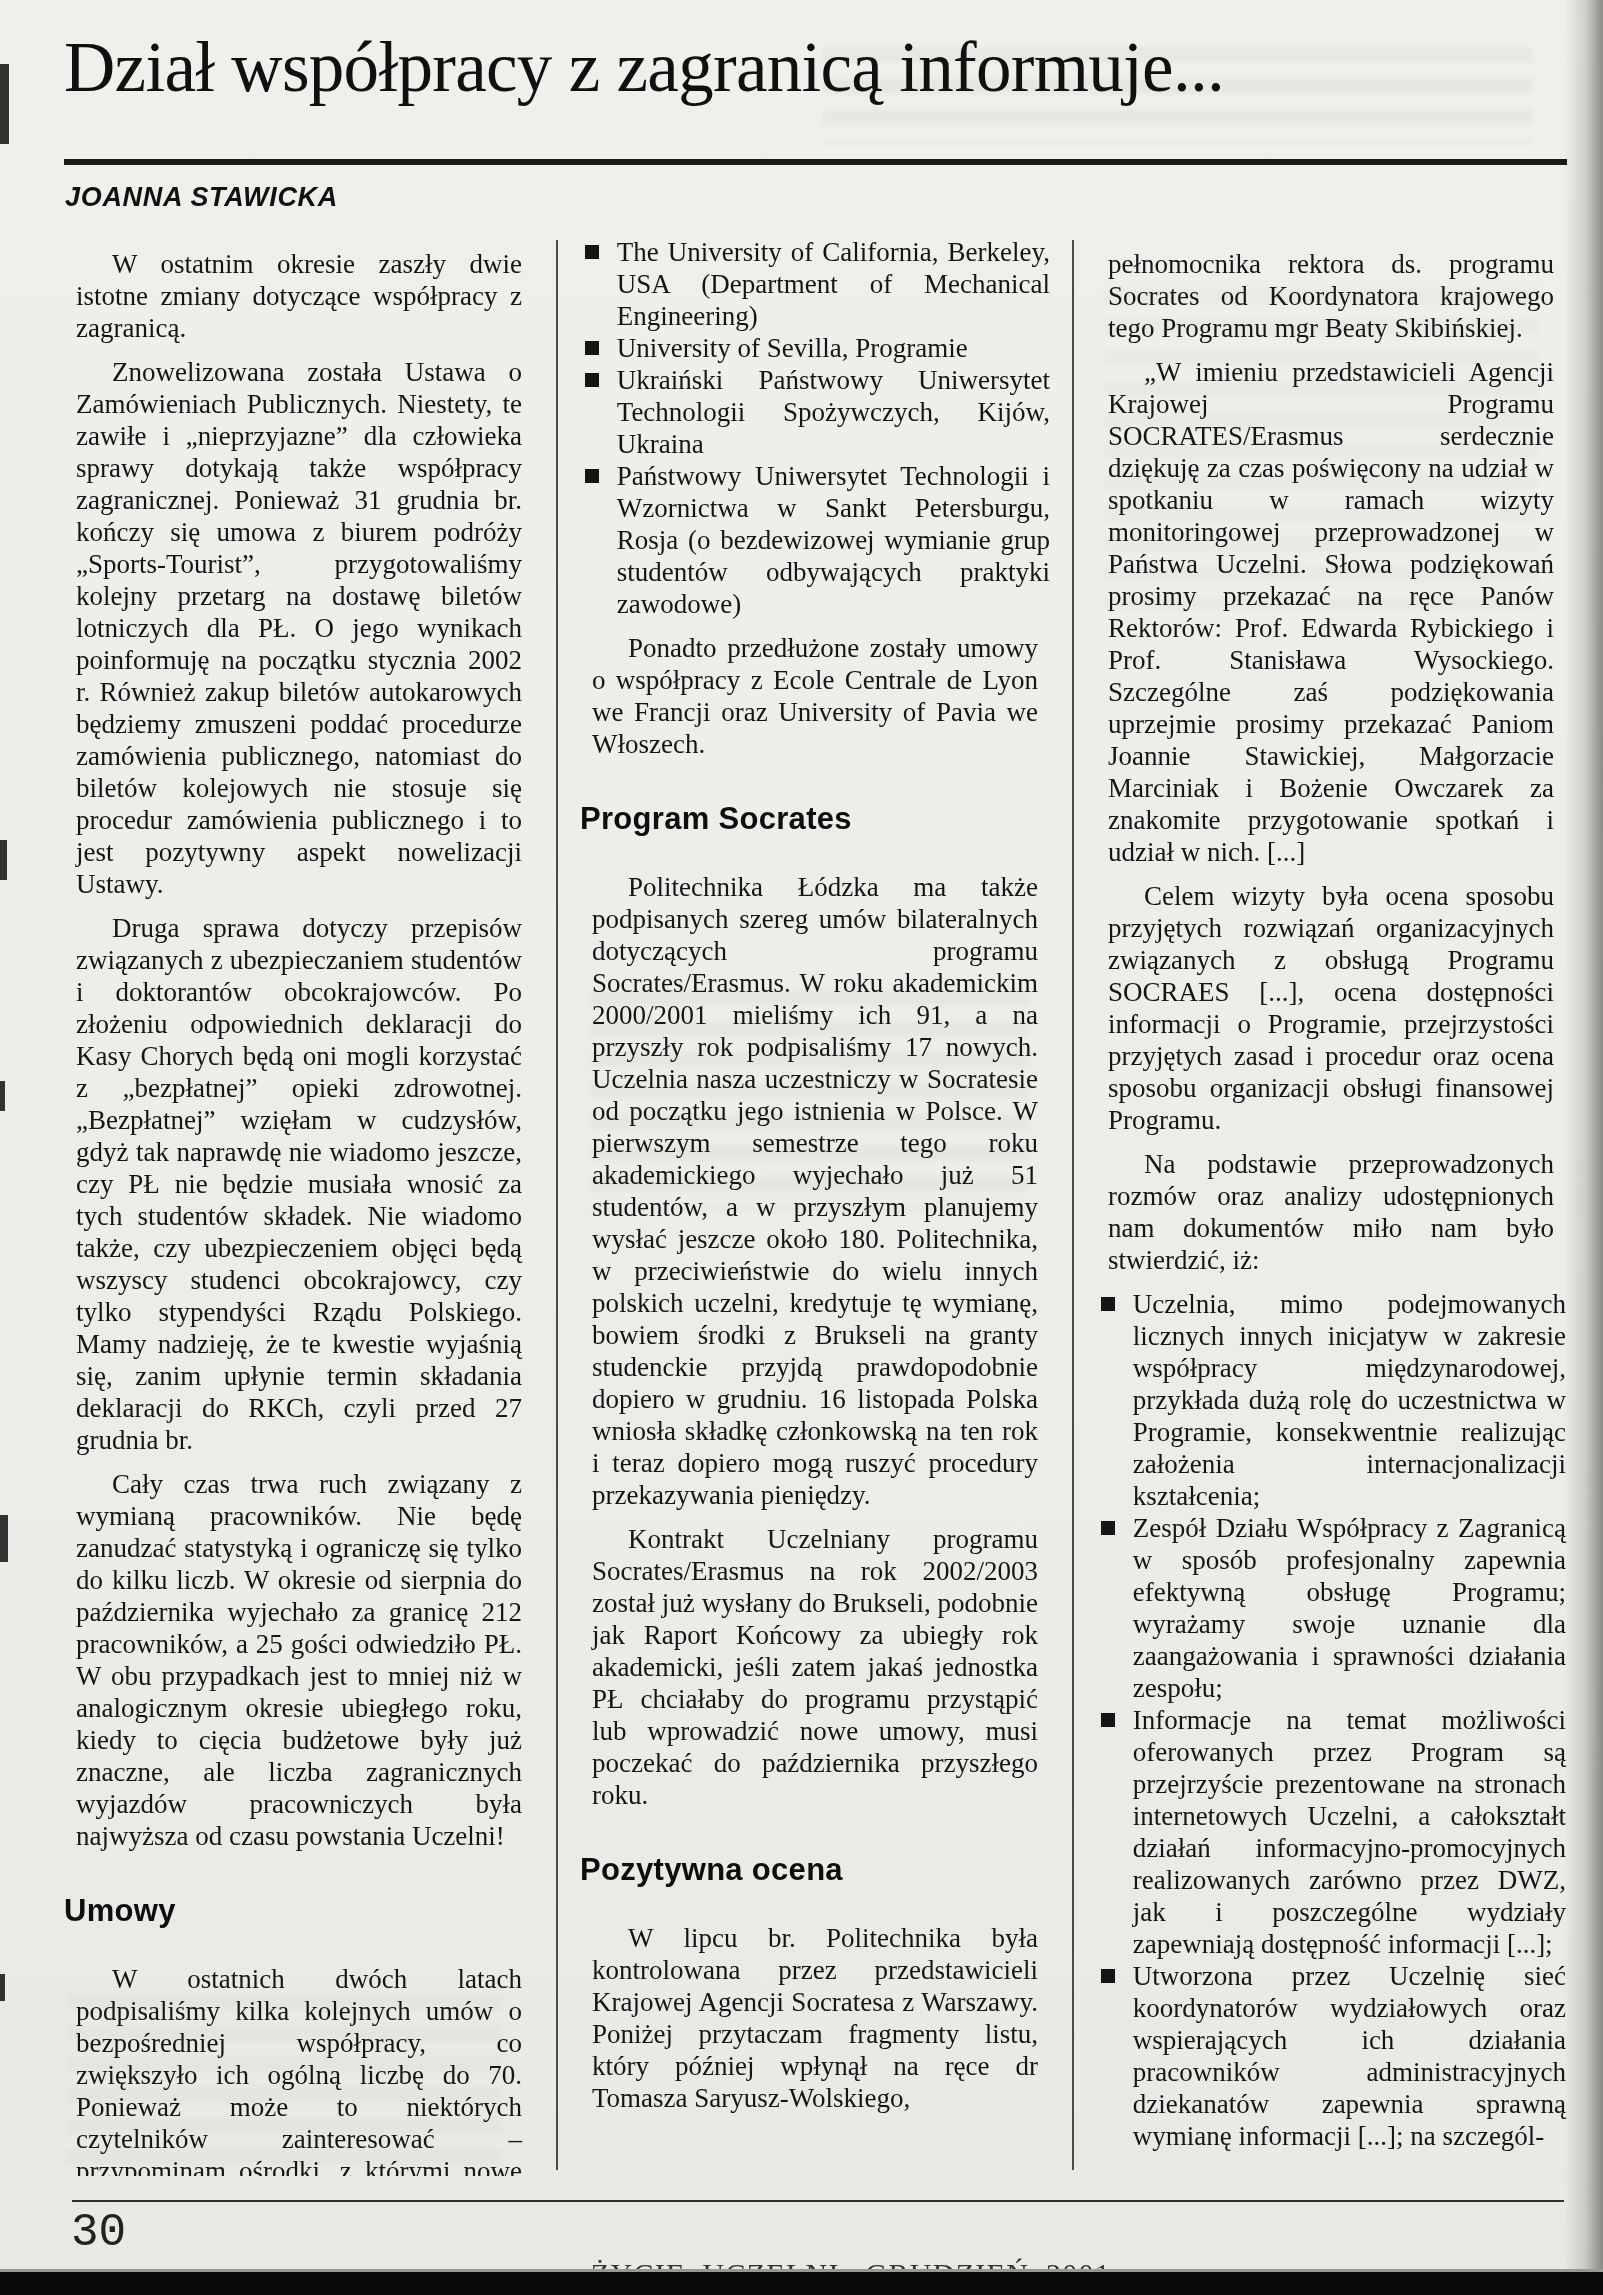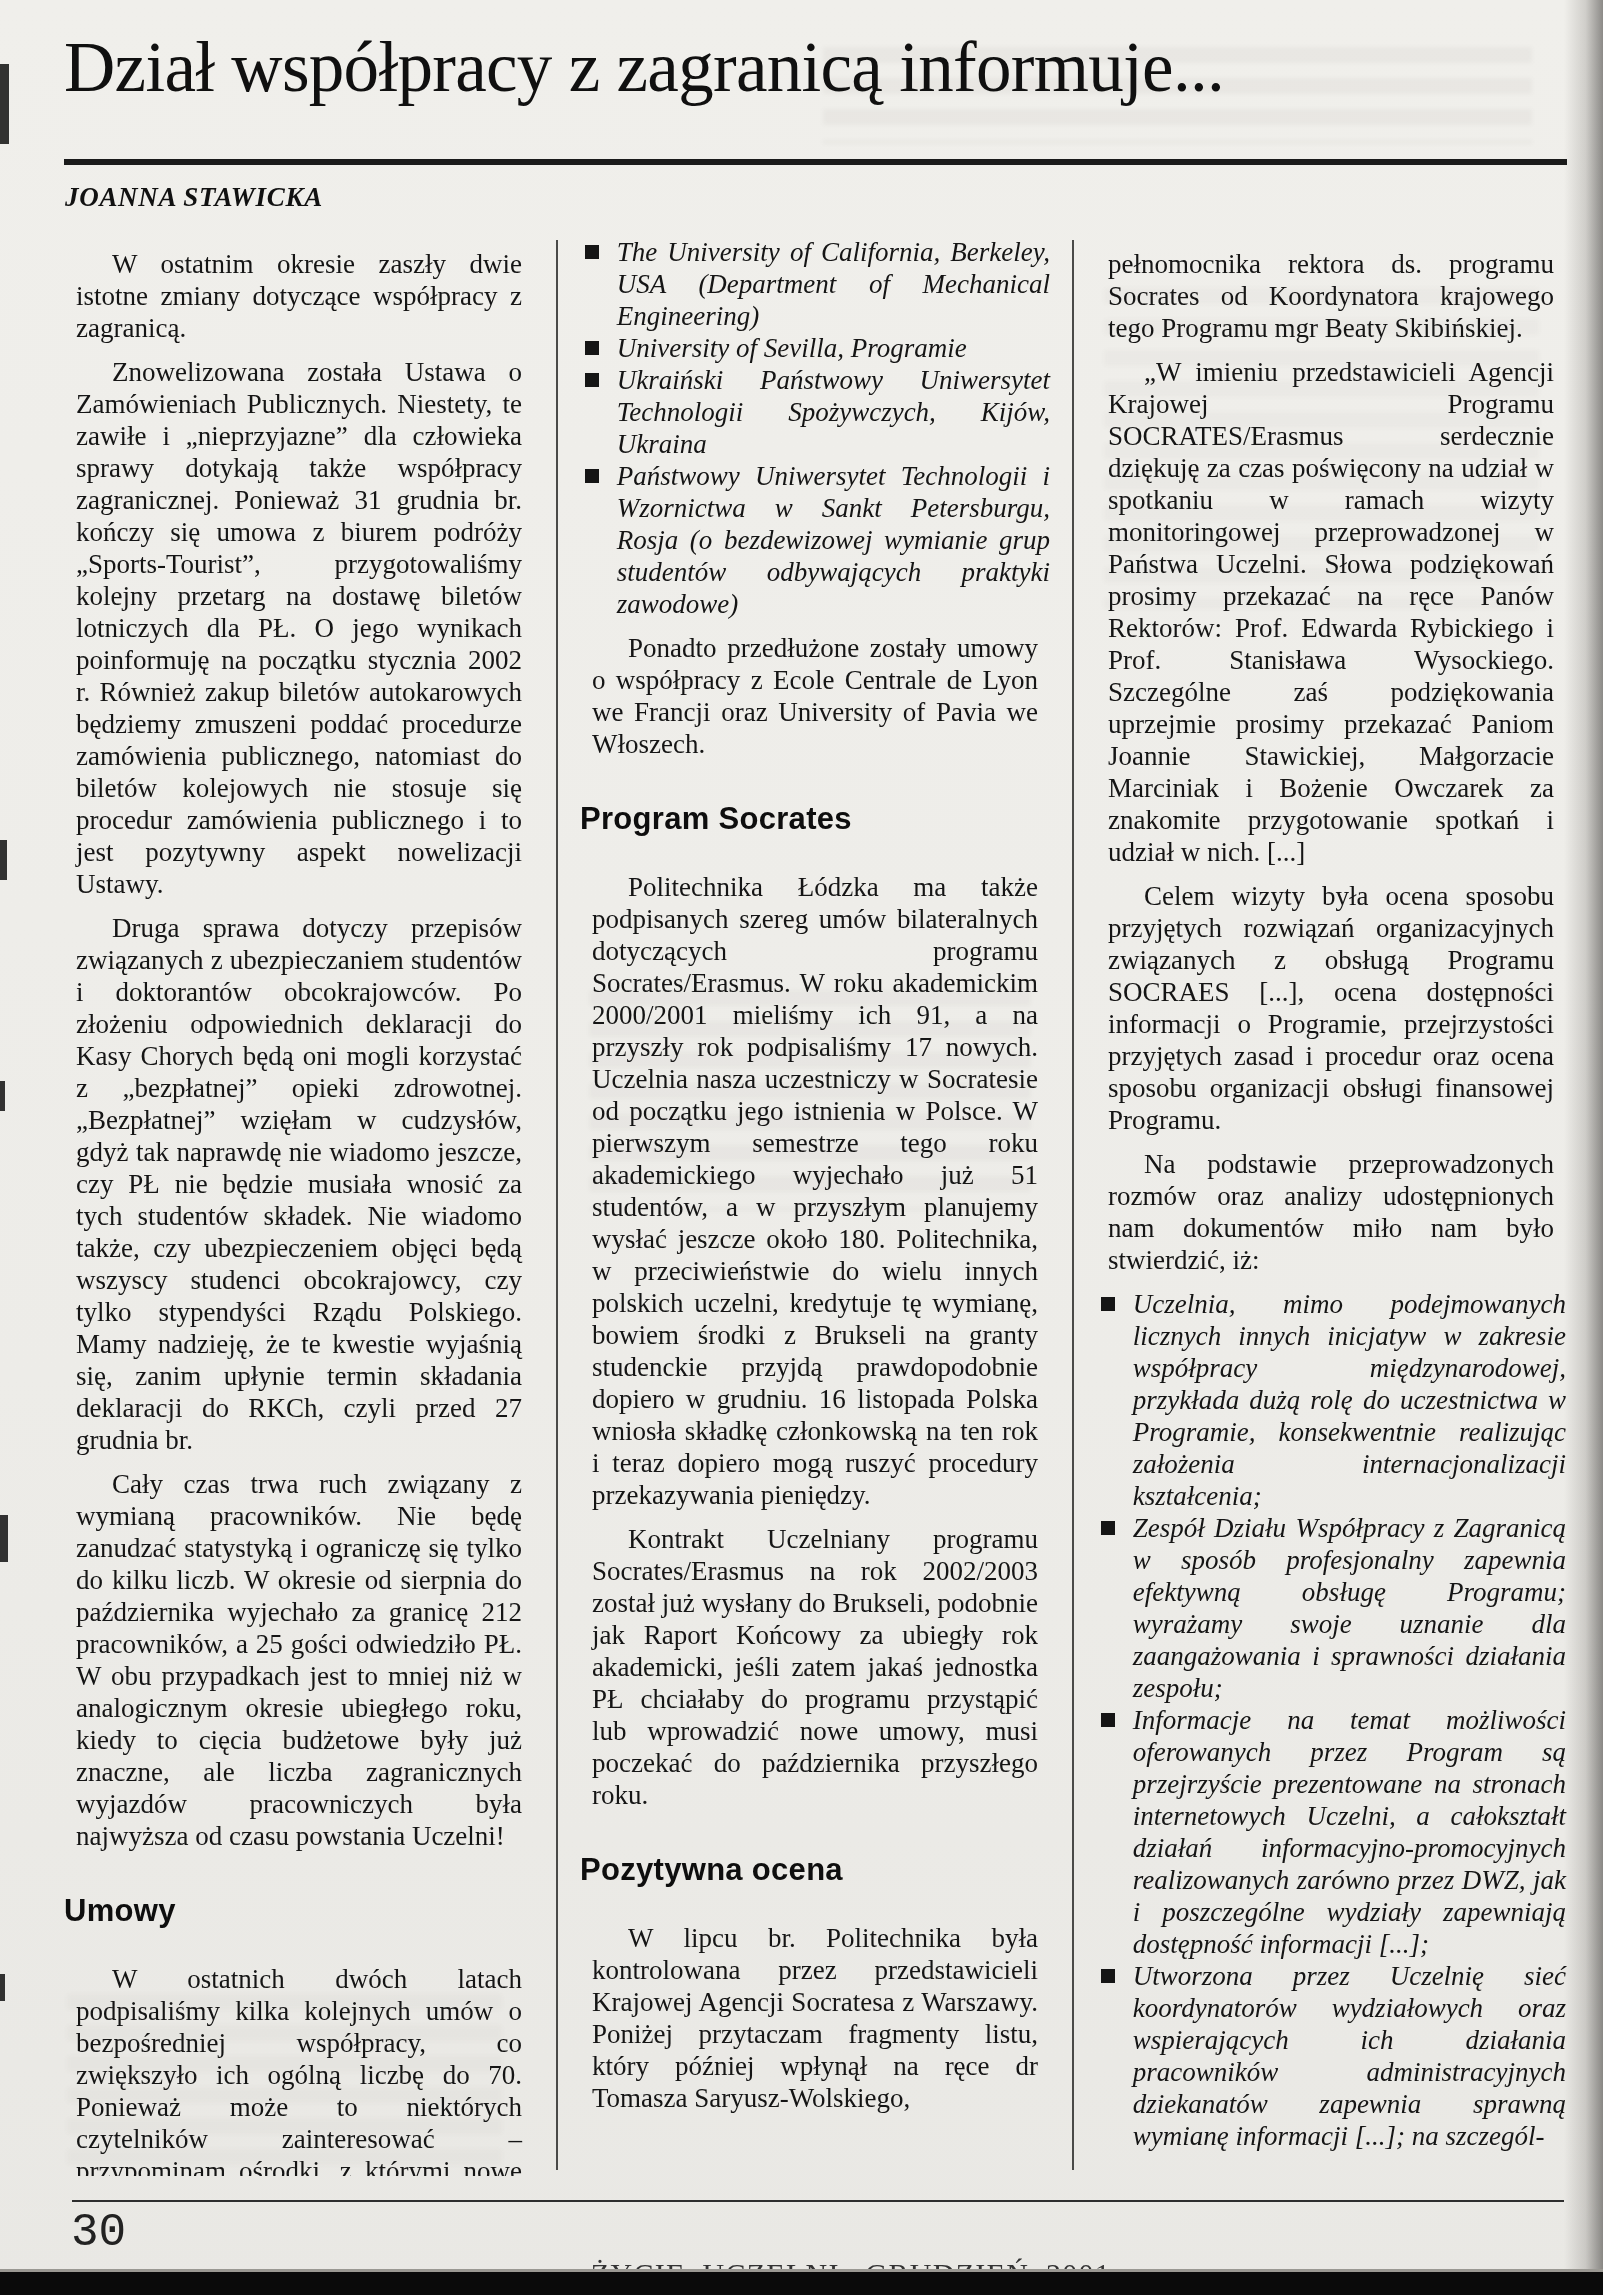--- a/index.html
+++ b/index.html
@@ -17,21 +17,21 @@
     font-family:"Liberation Serif", serif;
     font-size:71px;font-weight:400;letter-spacing:-0.7px;
     color:#101010;white-space:nowrap;
   }
   .title-rule{
     position:absolute;left:64px;top:159px;width:1503px;height:6px;
     background:#1b1b1b;
   }
   .byline{
     position:absolute;left:65px;top:182px;
-    font-family:Liberation Serif, serif;
+    font-family:Liberation Sans, sans-serif;
     font-style:italic;font-weight:700;font-size:27px;letter-spacing:0.7px;
     color:#111;
   }
   .columns{
     position:absolute;left:64px;top:236px;width:1503px;height:1940px;
     display:flex;overflow:hidden;
   }
   .col{
     width:470px;flex:none;
     font-size:27px;line-height:32px;text-align:justify;
@@ -41,21 +41,21 @@
   .col p.noindent{text-indent:0;}
   .divider{
     width:2px;height:1930px;flex:none;margin:4px 22px 0 22px;
     background:#4a4a48;
   }
   .sec{
     font-family:"Liberation Sans", sans-serif;
     font-size:31px;font-weight:700;text-align:left;
     margin:43px 0 36px 0;color:#0e0e0e;letter-spacing:0.3px;
   }
-  .bullet{display:flex;font-style:italic;}
+  .bullet{display:flex;}
   .bullet .marker{
     width:14px;height:14px;background:#151515;flex:none;
     margin:9.4px 17.4px 0 5.4px;
   }
   .bullet .btext{flex:1;text-align:justify;}
   .footer-rule{
     position:absolute;left:72px;top:2200px;width:1492px;height:2px;
     background:#2e2e2e;
   }
   .page-number{

